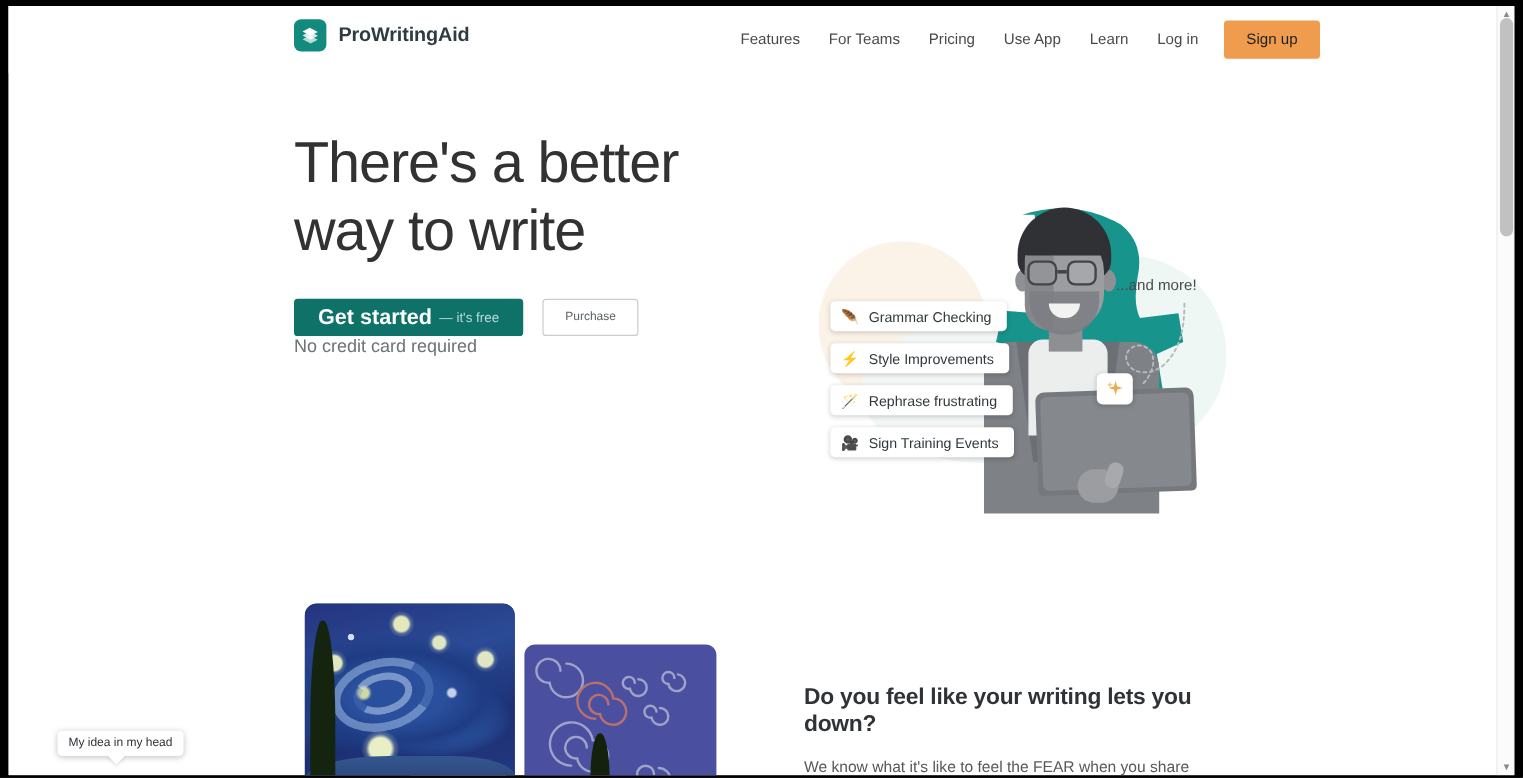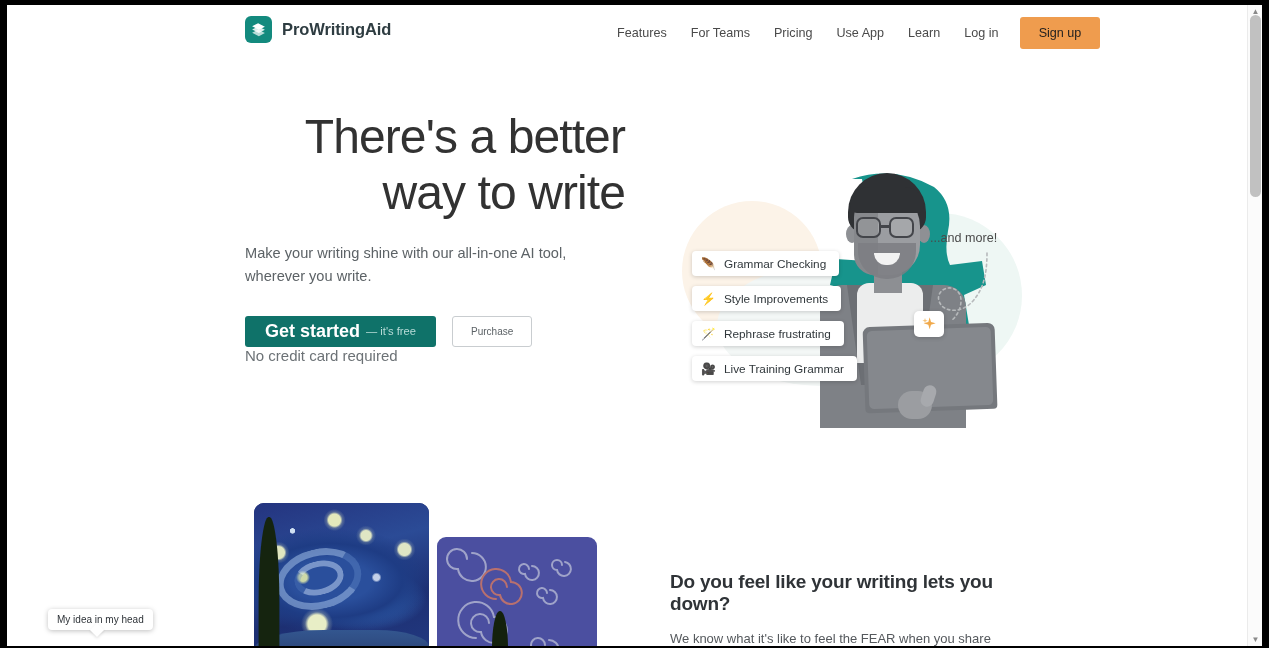--- a/index.html
+++ b/index.html
@@ -138,21 +138,20 @@
     position: absolute;
     left: 238px; top: 48px;
     width: 380px;
   }
   #hero-title {
     font-size: 48px;
     line-height: 1.17;
     color: #323232;
     font-weight: normal;
     letter-spacing: -0.9px;
-    text-align: right;
   }
   #hero-sub {
     margin-top: 21px;
     font-size: 14.6px;
     line-height: 1.55;
     color: #5c6266;
     width: 330px;
   }
   #hero-cta-row {
     margin-top: 28px;
@@ -592,21 +591,20 @@
 
       </div>
 
       <div id="hero">
 
         <div id="hero-left">
           <h1 id="hero-title">
             <span>There's a better</span><br>
             <span>way to write</span>
           </h1>
-          <p id="hero-sub">Make your writing shine with our all-in-one AI tool, wherever you write.</p>
 
           <div id="hero-cta-row">
             <button id="get-started-button">
               <span id="get-started-label">Get started</span>
               <span id="get-started-note">— it's free</span>
             </button>
             <button id="purchase-button">Purchase</button>
           </div>
 
           <div id="no-credit-card">No credit card required</div>
@@ -653,21 +651,21 @@
             <div class="pill">
               <span class="pill-icon">⚡</span>
               <span class="pill-label">Style Improvements</span>
             </div>
             <div class="pill">
               <span class="pill-icon">🪄</span>
               <span class="pill-label">Rephrase frustrating</span>
             </div>
             <div class="pill">
               <span class="pill-icon">🎥</span>
-              <span class="pill-label">Live Training Grammar</span>
+              <span class="pill-label">Sign Training Events</span>
             </div>
           </div>
 
           <div id="pill-sparkle">
             <svg width="16" height="16" viewBox="0 0 24 24" aria-hidden="true">
               <path d="M13 2 L15 9 L22 11 L15 13 L13 20 L11 13 L4 11 L11 9 Z" fill="#f0a94b"></path>
               <path d="M6 3 L7 6 L10 7 L7 8 L6 11 L5 8 L2 7 L5 6 Z" fill="#f5c277"></path>
             </svg>
           </div>
 

